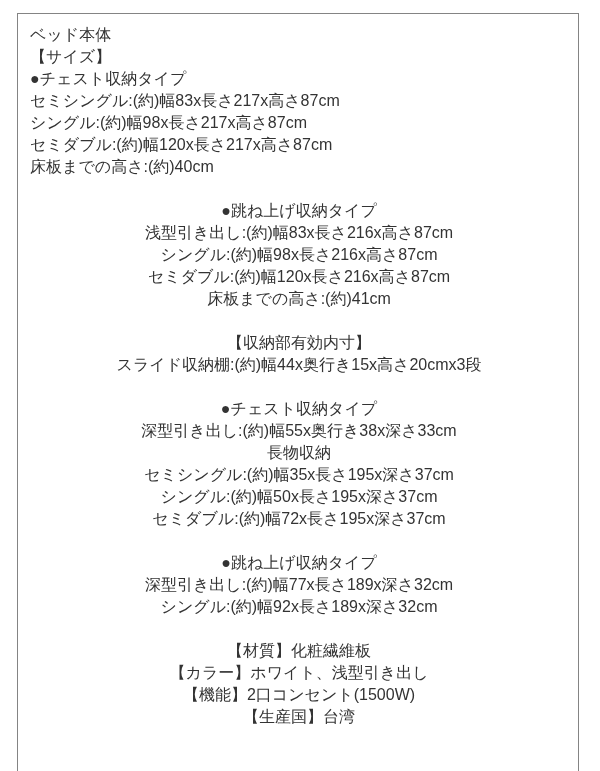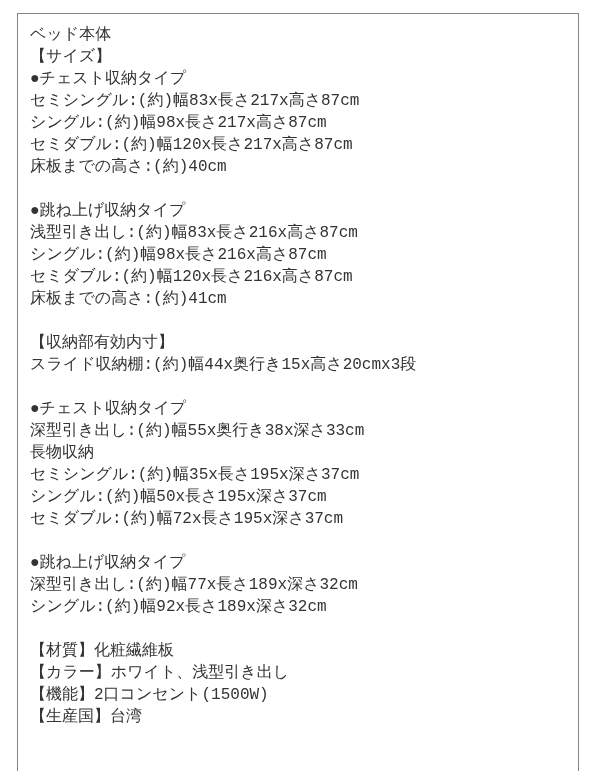--- a/index.html
+++ b/index.html
@@ -21,26 +21,26 @@
     background: #ffffff;
     box-sizing: border-box;
     padding: 10px 10px 0 12px;
     font-family: "Liberation Sans", "DejaVu Sans", sans-serif;
     font-size: 16px;
     line-height: 22px;
     color: #333333;
   }
   .group + .group {
     margin-top: 22px; 
+    text-align: center;
   }
   .line {
     height: 22px;
     white-space: nowrap;
     overflow: visible;
-    font-family: Liberation Mono, monospace;
   }
 </style>
 </head>
 <body>
 
 <div class="spec-box">
   <div>
       <div class="group">
         <div class="line">ベッド本体</div>
         <div class="line">【サイズ】</div>

